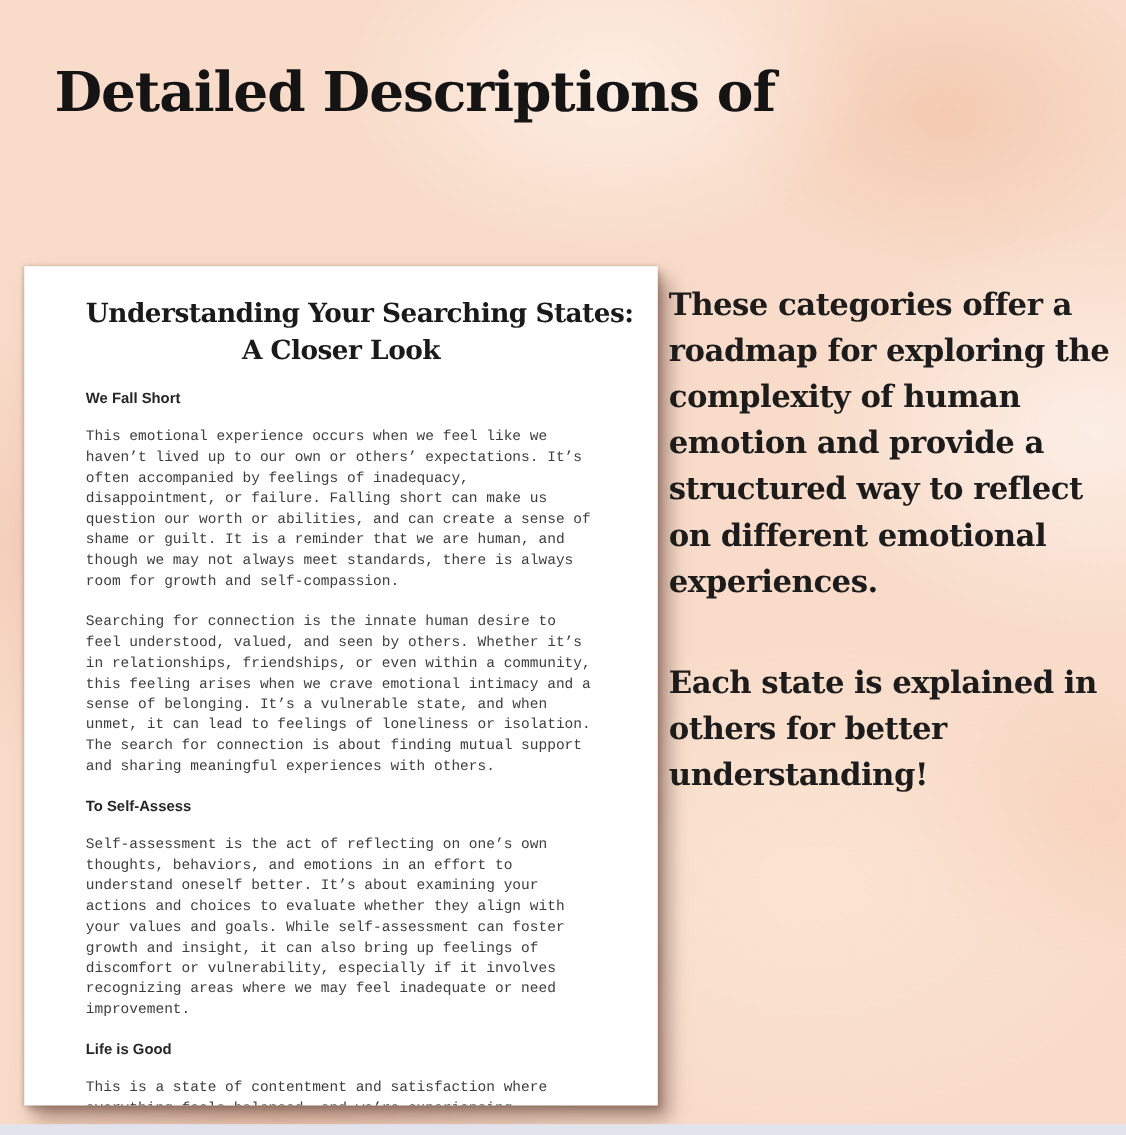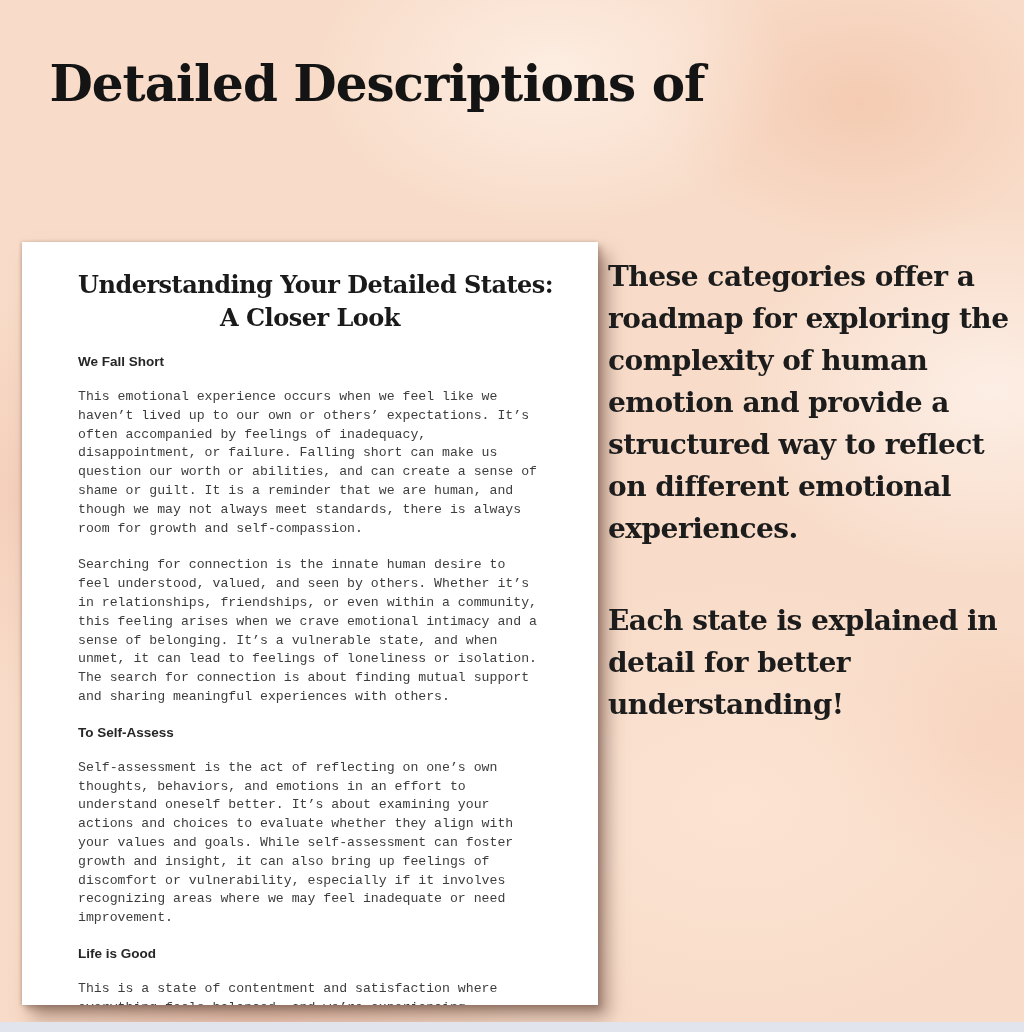--- a/index.html
+++ b/index.html
@@ -109,21 +109,21 @@
 <body>
 
 <div class="canvas">
 
   <div class="main-title">
     <div>Detailed Descriptions of</div>
   </div>
 
   <div class="page">
     <div class="doc-title">
-      <div class="line">Understanding Your Detailed States:</div>
+      <div class="line">Understanding Your Searching States:</div>
       <div class="line">A Closer Look</div>
     </div>
 
     <div class="section">
       <h3>We Fall Short</h3>
       <p>This emotional experience occurs when we feel like we haven’t lived up to our own or others’ expectations. It’s often accompanied by feelings of inadequacy, disappointment, or failure. Falling short can make us question our worth or abilities, and can create a sense of shame or guilt. It is a reminder that we are human, and though we may not always meet standards, there is always room for growth and self-compassion.</p>
     </div>
 
     <div class="section">
       <p>Searching for connection is the innate human desire to feel understood, valued, and seen by others. Whether it’s in relationships, friendships, or even within a community, this feeling arises when we crave emotional intimacy and a sense of belonging. It’s a vulnerable state, and when unmet, it can lead to feelings of loneliness or isolation. The search for connection is about finding mutual support and sharing meaningful experiences with others.</p>
@@ -135,18 +135,18 @@
     </div>
 
     <div class="section">
       <h3>Life is Good</h3>
       <p>This is a state of contentment and satisfaction where everything feels balanced, and we’re experiencing happiness or peace in our lives. When life is good, we feel at ease, and our needs are met. We experience gratitude for the small joys and can appreciate the present moment. It’s a place of emotional stability and well-being, where we feel grounded and connected to our surroundings and loved ones.</p>
     </div>
   </div>
 
   <div class="side-copy">
     <p class="blurb-1">These categories offer a roadmap for exploring the complexity of human emotion and provide a structured way to reflect on different emotional experiences.</p>
-    <p class="blurb-2">Each state is explained in detail for better understanding!</p>
+    <p class="blurb-2">Each state is explained in others for better understanding!</p>
   </div>
 
   <div class="bottom-strip"></div>
 
 </div>
 
 </body></html>

